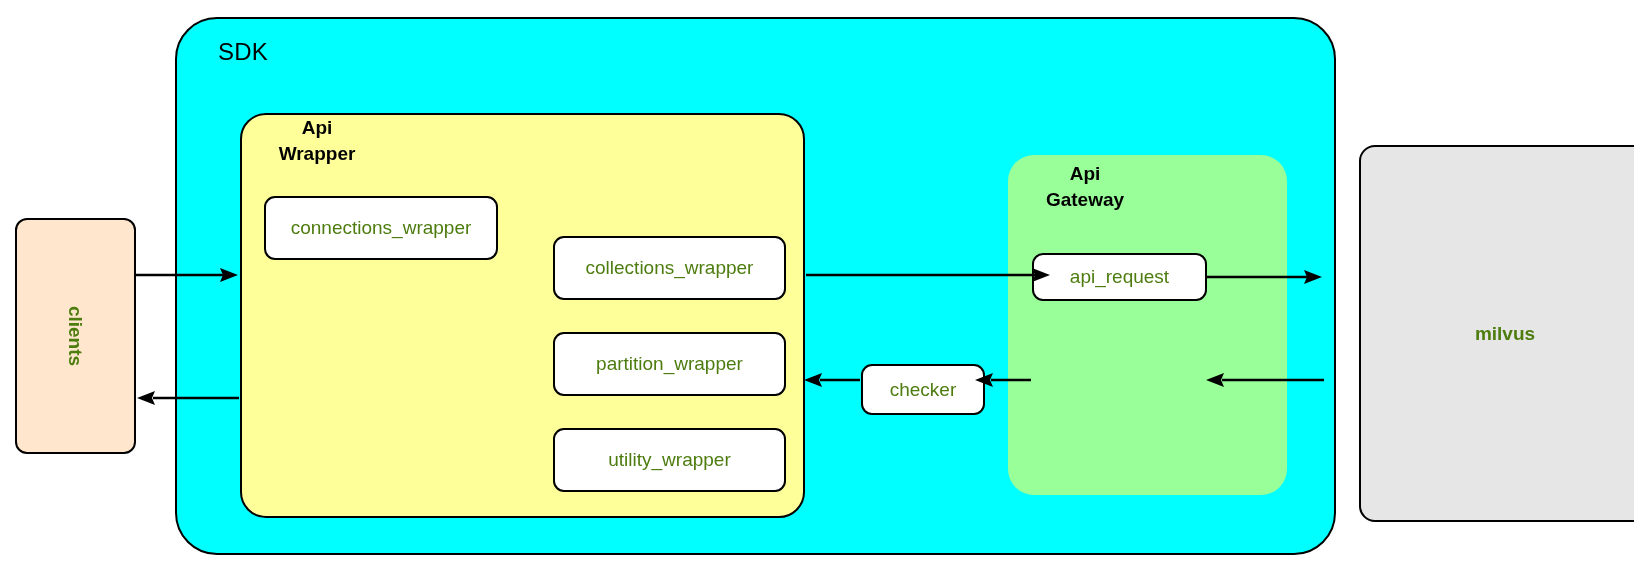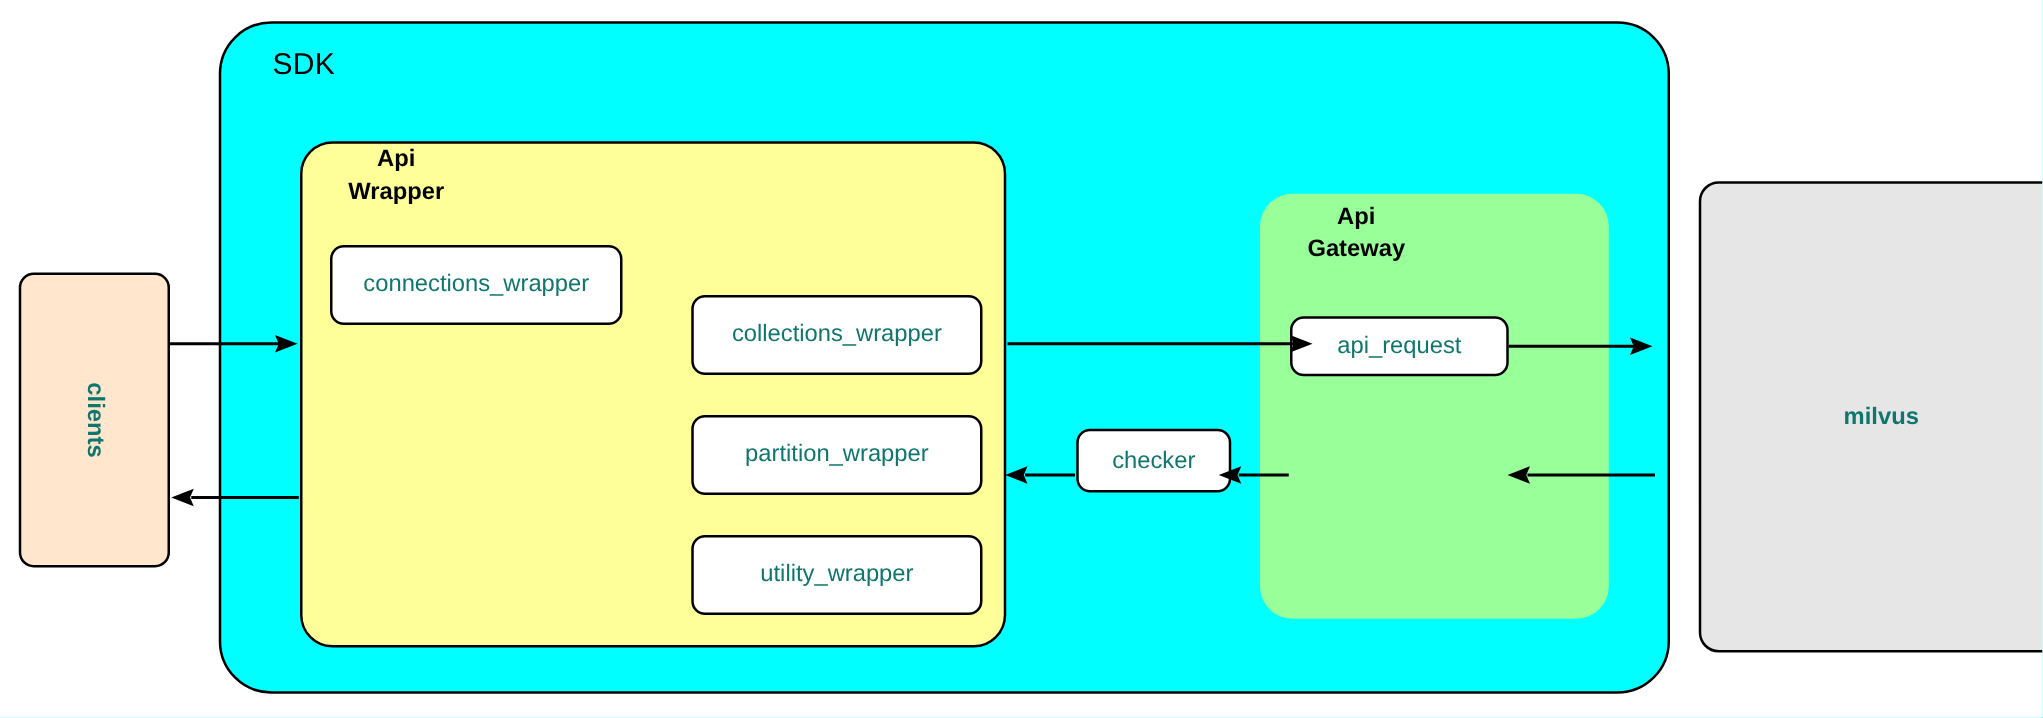--- a/index.html
+++ b/index.html
@@ -15,21 +15,21 @@
     background:#ffffff;
     overflow:hidden;
   }
   .box{
     position:absolute;
     box-sizing:border-box;
     display:flex;
     align-items:center;
     justify-content:center;
     text-align:left;
-    color:#0f766e;
+    color:#4d7c0f;
   }
 
   
   #sdk-container{
     left:175px; top:17px; width:1161px; height:538px;
     background:#00FFFF;
     border:2px solid #000000;
     border-radius:42px;
     display:block;
   }
@@ -89,21 +89,21 @@
   .r1{ top:196px; height:64px; }
   .r2{ top:292px; height:64px; }
   .r3{ top:388px; height:64px; }
 
   
   .gw{ left:1032px; width:175px; height:48px; }
   #api-request{ top:253px; }
   #api-response{ top:356px; }
 
   
-  #checker-node{ left:861px; top:343px; width:124px; height:51px; }
+  #checker-node{ left:861px; top:364px; width:124px; height:51px; }
 
   
   #clients-box{
     left:15px; top:218px; width:121px; height:236px;
     background:#FFE6CC;
     border:2px solid #000000;
     border-radius:12px;
   }
   #clients-label{
     font-size:19px; font-weight:bold;

